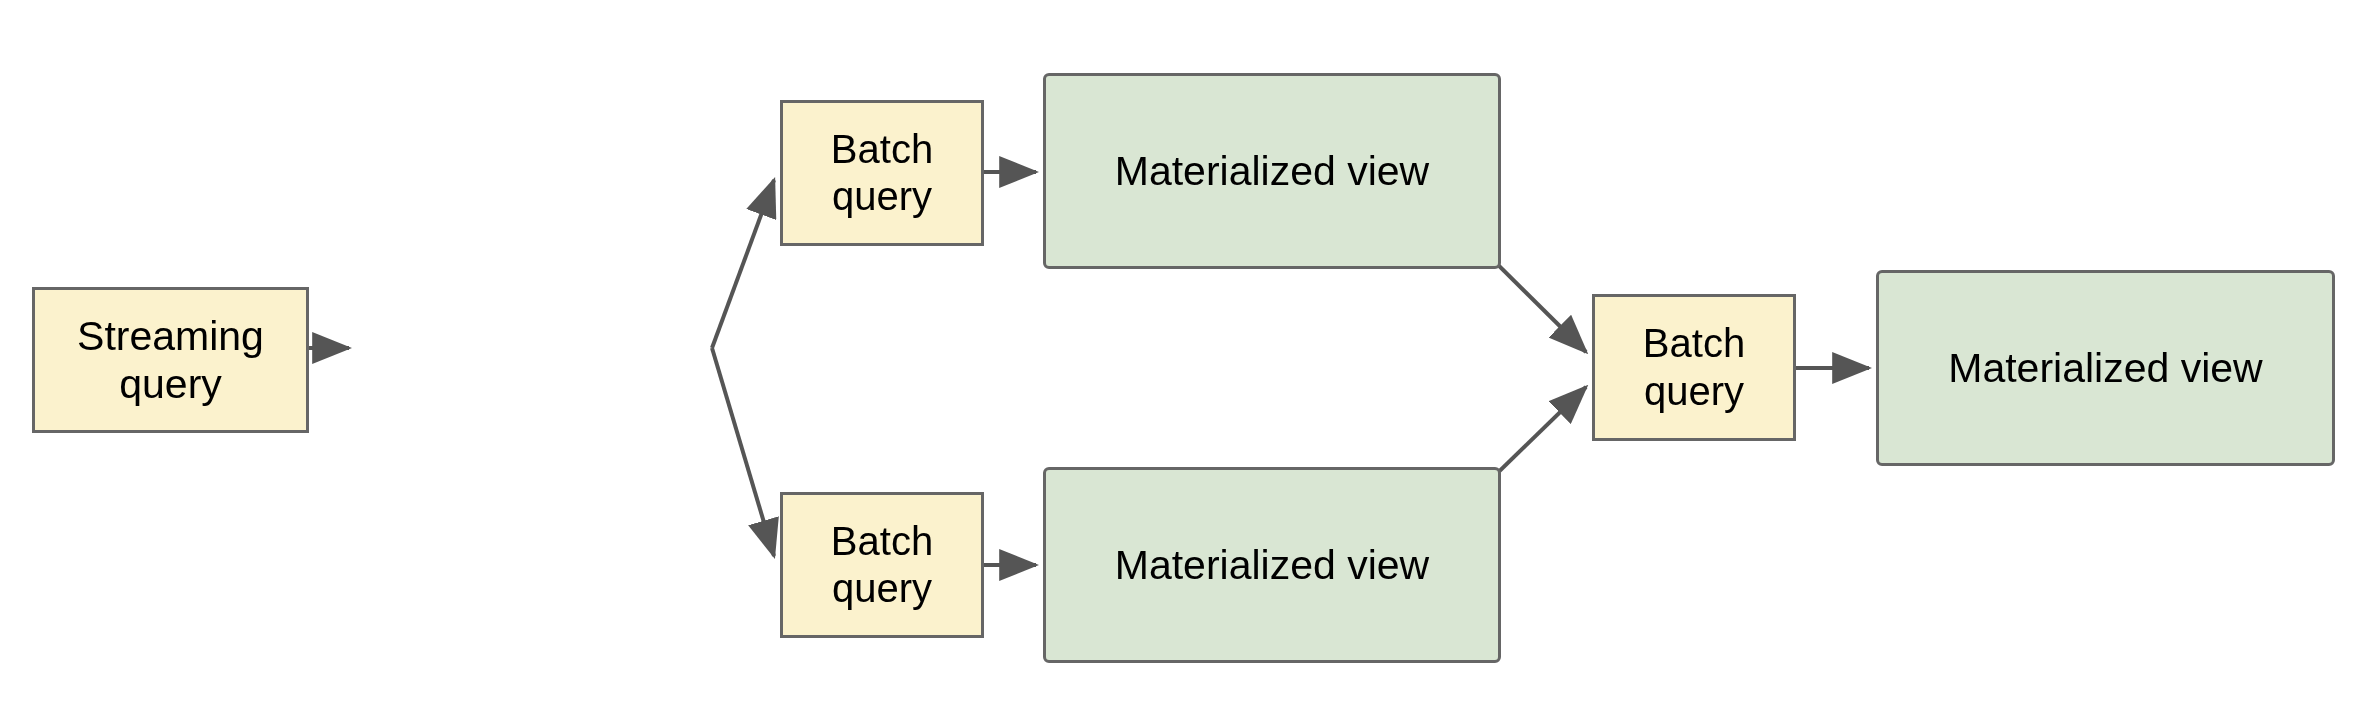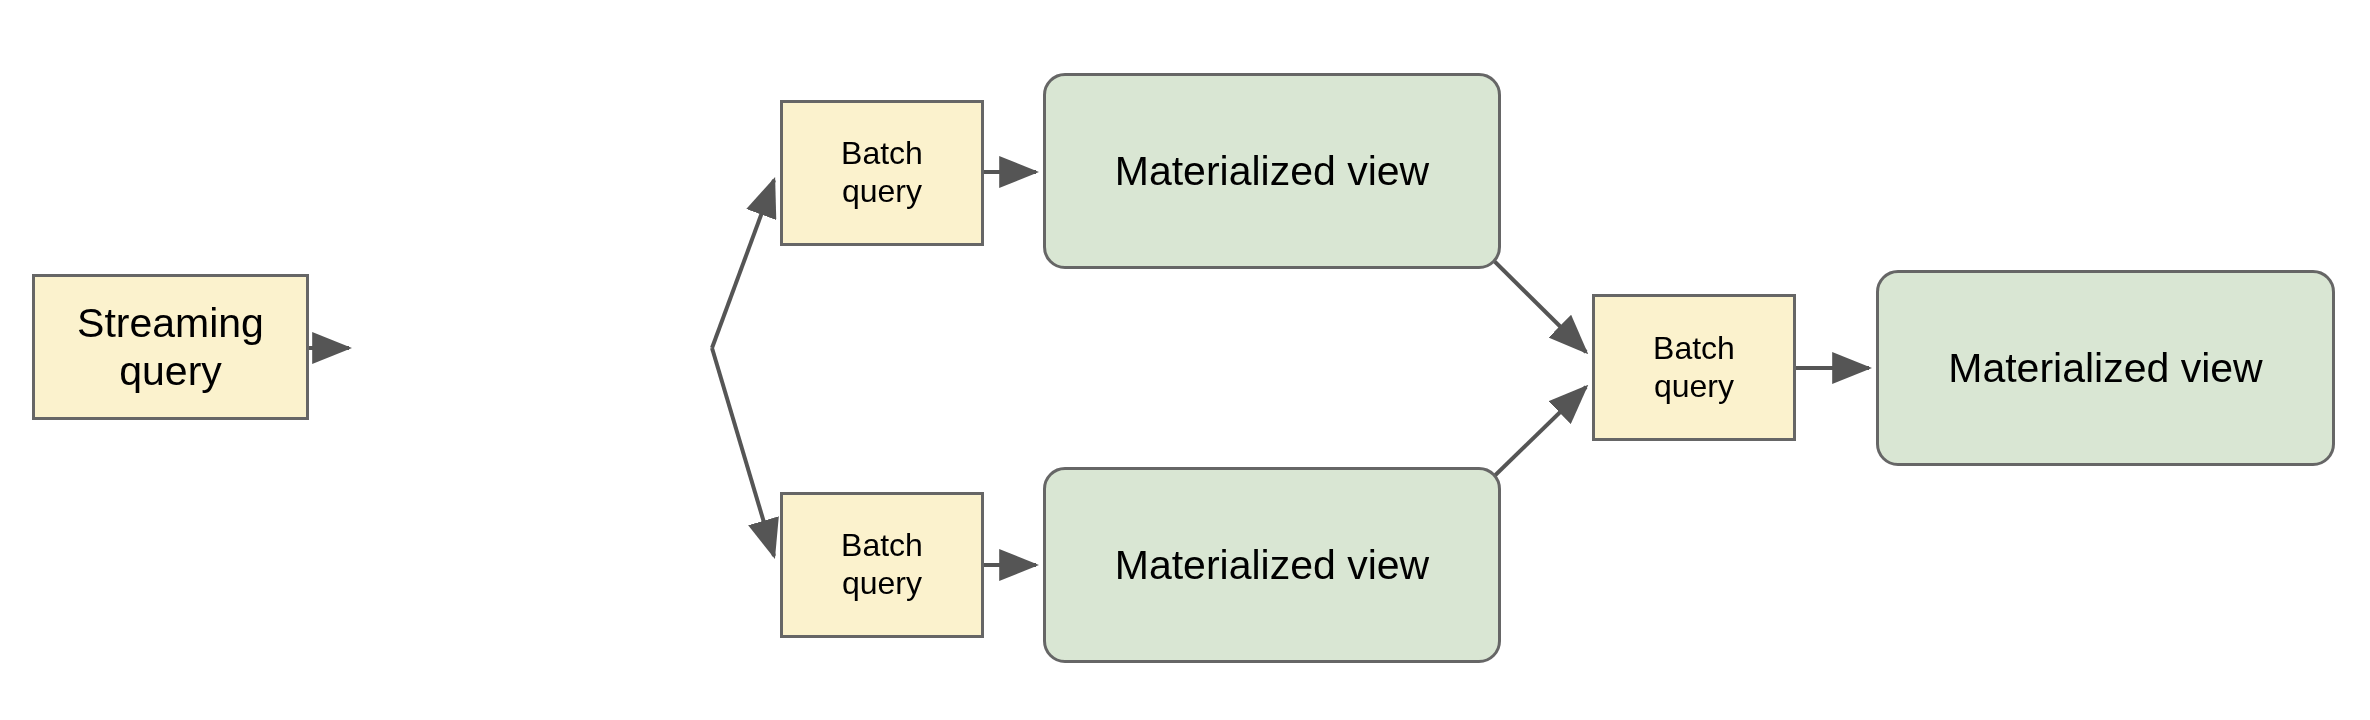--- a/index.html
+++ b/index.html
@@ -35,24 +35,24 @@
     color: #000000;
     line-height: 1.18;
     white-space: pre-line;
     z-index: 2;
   }
   .node-yellow {
     background: #fbf2cd;
   }
   .node-green {
     background: #d9e6d3;
-    border-radius: 22px;
+    border-radius: 6px;
   }
   .fs-lg { font-size: 41px; }
-  .fs-md { font-size: 32px; }
+  .fs-md { font-size: 40px; }
 </style>
 </head>
 <body>
 
 <div id="diagram-canvas">
 
   <svg id="edge-layer" viewBox="0 0 2370 720">
     <defs>
       <marker id="arrowhead" markerWidth="10" markerHeight="8" refX="9.2" refY="4" orient="auto" markerUnits="strokeWidth">
         <path d="M0,0 L10,4 L0,8 z" fill="#555555"></path>
@@ -69,21 +69,21 @@
 
     <line x1="984" y1="565" x2="1036" y2="565" stroke="#555555" stroke-width="4" marker-end="url(#arrowhead)"></line>
 
     <line x1="1480" y1="247" x2="1586" y2="352" stroke="#555555" stroke-width="4" marker-end="url(#arrowhead)"></line>
 
     <line x1="1480" y1="490" x2="1586" y2="387" stroke="#555555" stroke-width="4" marker-end="url(#arrowhead)"></line>
 
     <line x1="1796" y1="368" x2="1869" y2="368" stroke="#555555" stroke-width="4" marker-end="url(#arrowhead)"></line>
   </svg>
 
-  <div class="node node-yellow fs-lg" style="left:32px; top:274px; width:277px; height:146px;">
+  <div class="node node-yellow fs-lg" style="left:32px; top:287px; width:277px; height:146px;">
     <span>Streaming
 query</span>
   </div>
 
 
   <div class="node node-yellow fs-md" style="left:780px; top:100px; width:204px; height:146px;">
     <span>Batch
 query</span>
   </div>
 

